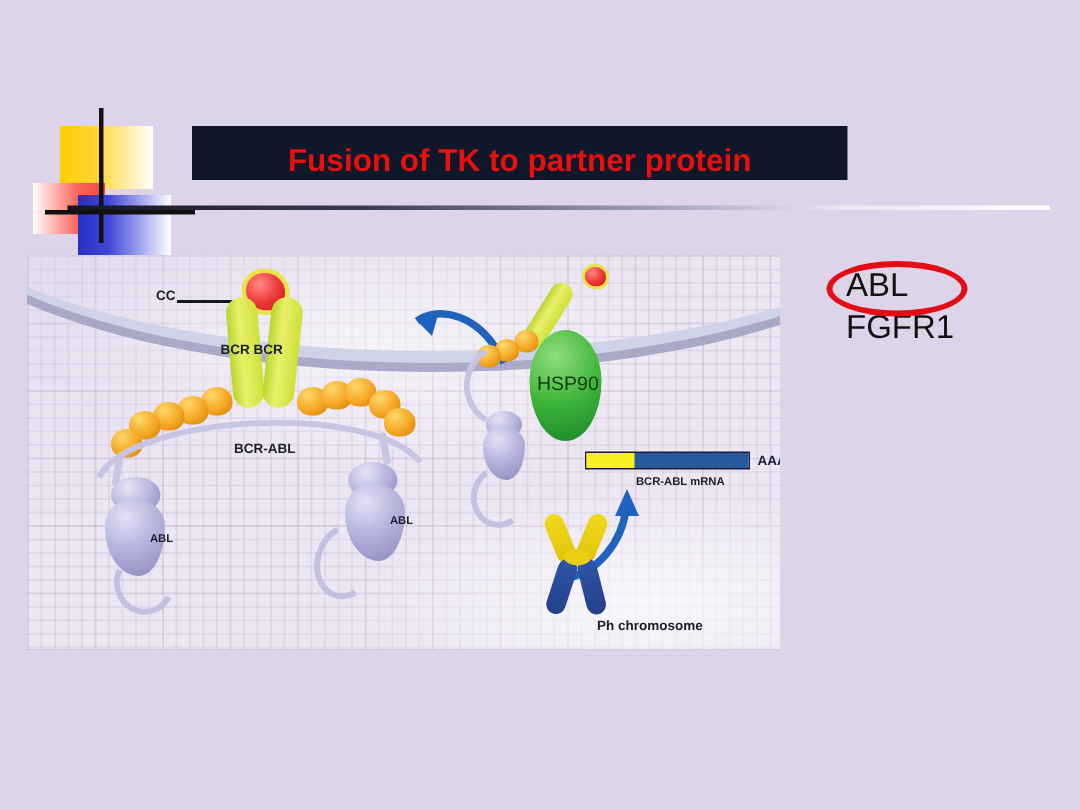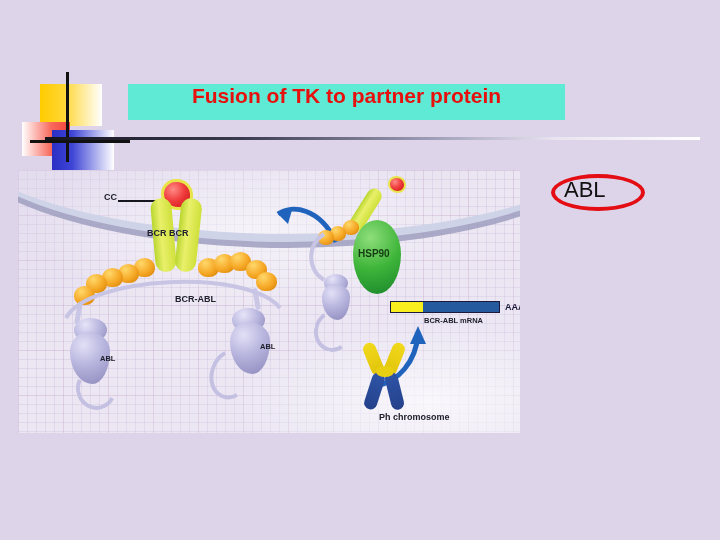--- a/index.html
+++ b/index.html
@@ -54,23 +54,23 @@
     background: #111111;
   }
 
   
   #title-banner {
     position: absolute;
     left: 128px;
     top: 84px;
     width: 437px;
     height: 36px;
-    background: #5eead4;
+    background: #0f172a;
     display: flex;
-    align-items: flex-start;
+    align-items: flex-end;
     justify-content: center;
   }
   #title-text {
     color: #e8100c;
     font-size: 21px;
     font-weight: bold;
     letter-spacing: 0px;
     white-space: nowrap;
   }
 
@@ -198,22 +198,22 @@
     position: absolute;
     left: 335px; top: 50px;
     width: 48px; height: 74px;
     border-radius: 50% 50% 50% 50% / 46% 46% 54% 54%;
     background: radial-gradient(circle at 36% 24%, #8ede7b 0%, #3fb53a 48%, #17852a 100%);
   }
   .hsp-label {
     position: absolute;
     left: 340px; top: 78px;
     color: #143b12;
-    font-size: 10px;
-    font-weight: bold;
+    font-size: 13px;
+    font-weight: normal;
   }
 
   
   .mrna-bar {
     position: absolute;
     left: 372px; top: 131px;
     width: 110px; height: 12px;
     border: 1px solid #1a1a3a;
     display: flex;
     box-sizing: border-box;
@@ -298,21 +298,21 @@
 
   <div class="bead" style="left:180px; top:88px;"></div>
   <div class="bead" style="left:196px; top:84px;"></div>
   <div class="bead" style="left:212px; top:82px;"></div>
   <div class="bead" style="left:228px; top:90px;"></div>
   <div class="bead" style="left:238px; top:102px;"></div>
 
   <div class="link" style="left:58px; top:132px; width:5px; height:22px; transform:rotate(10deg);"></div>
   <div class="link" style="left:236px; top:118px; width:5px; height:22px; transform:rotate(-10deg);"></div>
 
-  <div class="dlabel" style="left:142px; top:124px;padding-left:15px;">BCR-ABL</div>
+  <div class="dlabel" style="left:123px; top:124px;padding-left:15px;">BCR-ABL</div>
 
   <div class="abl-cap" style="left:56px; top:148px;"></div>
   <div class="abl-body" style="left:52px; top:162px;"></div>
   <div class="dlabel sm" style="left:62px; top:184px;">ABL</div>
   <div class="tail" style="left:58px; top:198px; width:32px; height:34px; border-color:transparent transparent #c3c0e2 #c3c0e2; transform:rotate(-18deg);"></div>
 
   <div class="abl-cap" style="left:214px; top:138px;"></div>
   <div class="abl-body" style="left:212px; top:152px;"></div>
   <div class="dlabel sm" style="left:222px; top:172px;">ABL</div>
   <div class="tail" style="left:192px; top:178px; width:34px; height:44px; border-color:transparent transparent #c3c0e2 #c3c0e2; transform:rotate(20deg);"></div>
@@ -352,20 +352,21 @@
   <svg style="position:absolute; left:354px; top:150px;" width="60" height="72">
     <path d="M 4 66 C 26 62 44 42 46 14" stroke="#1f63bd" stroke-width="5" fill="none"></path>
     <polygon points="46,6 54,24 38,24" fill="#1f63bd"></polygon>
   </svg>
 
   <div class="chrom y" style="left:349px; top:172px; height:34px; transform:rotate(-22deg);"></div>
   <div class="chrom y" style="left:370px; top:172px; height:34px; transform:rotate(22deg);"></div>
   <div class="chrom b" style="left:350px; top:202px; height:38px; transform:rotate(18deg);"></div>
   <div class="chrom b" style="left:370px; top:202px; height:38px; transform:rotate(-14deg);"></div>
   <div style="position:absolute; left:358px; top:196px; width:18px; height:11px; border-radius:50%; background:#e8cf12;"></div>
-  <div class="dlabel" style="left:361px; top:242px;">Ph chromosome</div>
+  <div class="dlabel" style="left:380px; top:242px;">Ph chromosome</div>
 </div>
 
 <div id="gene-list">
   <div class="gene">ABL</div>
+  <div class="gene">FGFR1</div>
   <div class="spacer"></div>
 </div>
 <div id="ellipse-abl"></div>
 
 </body></html>

